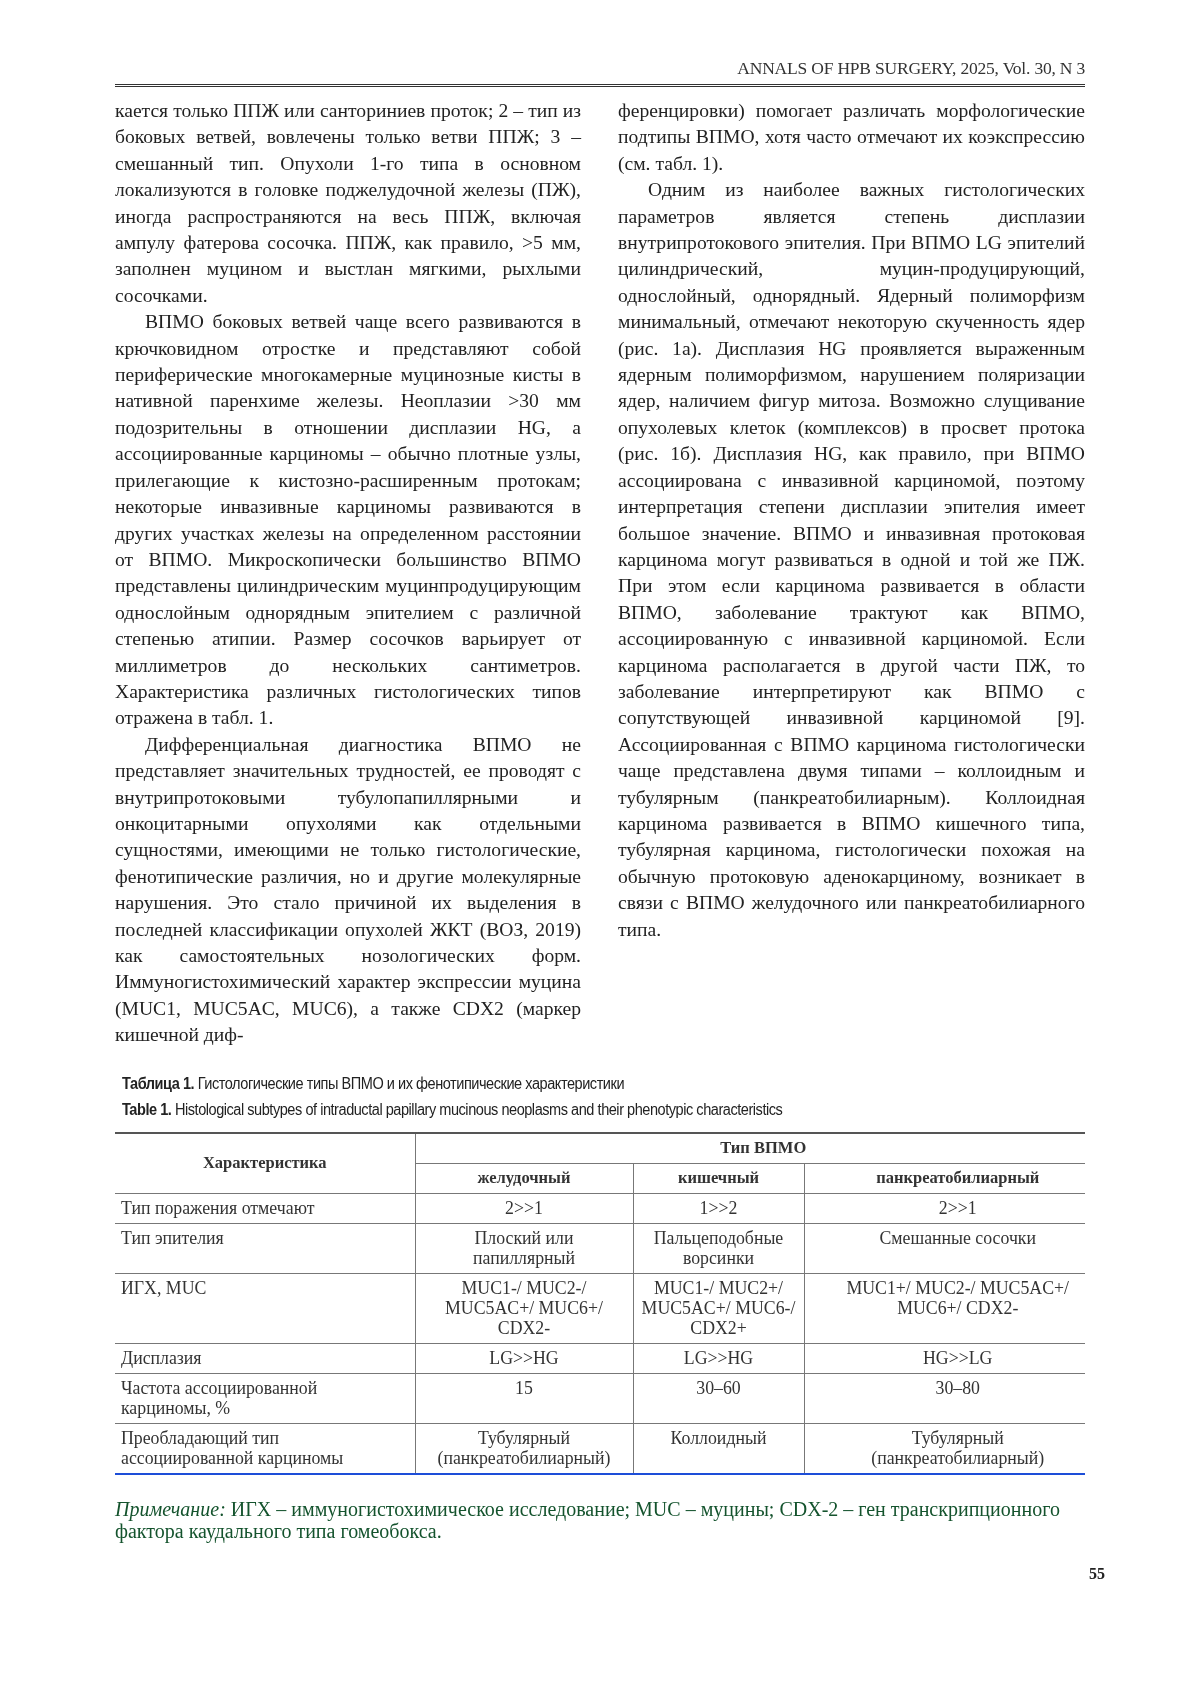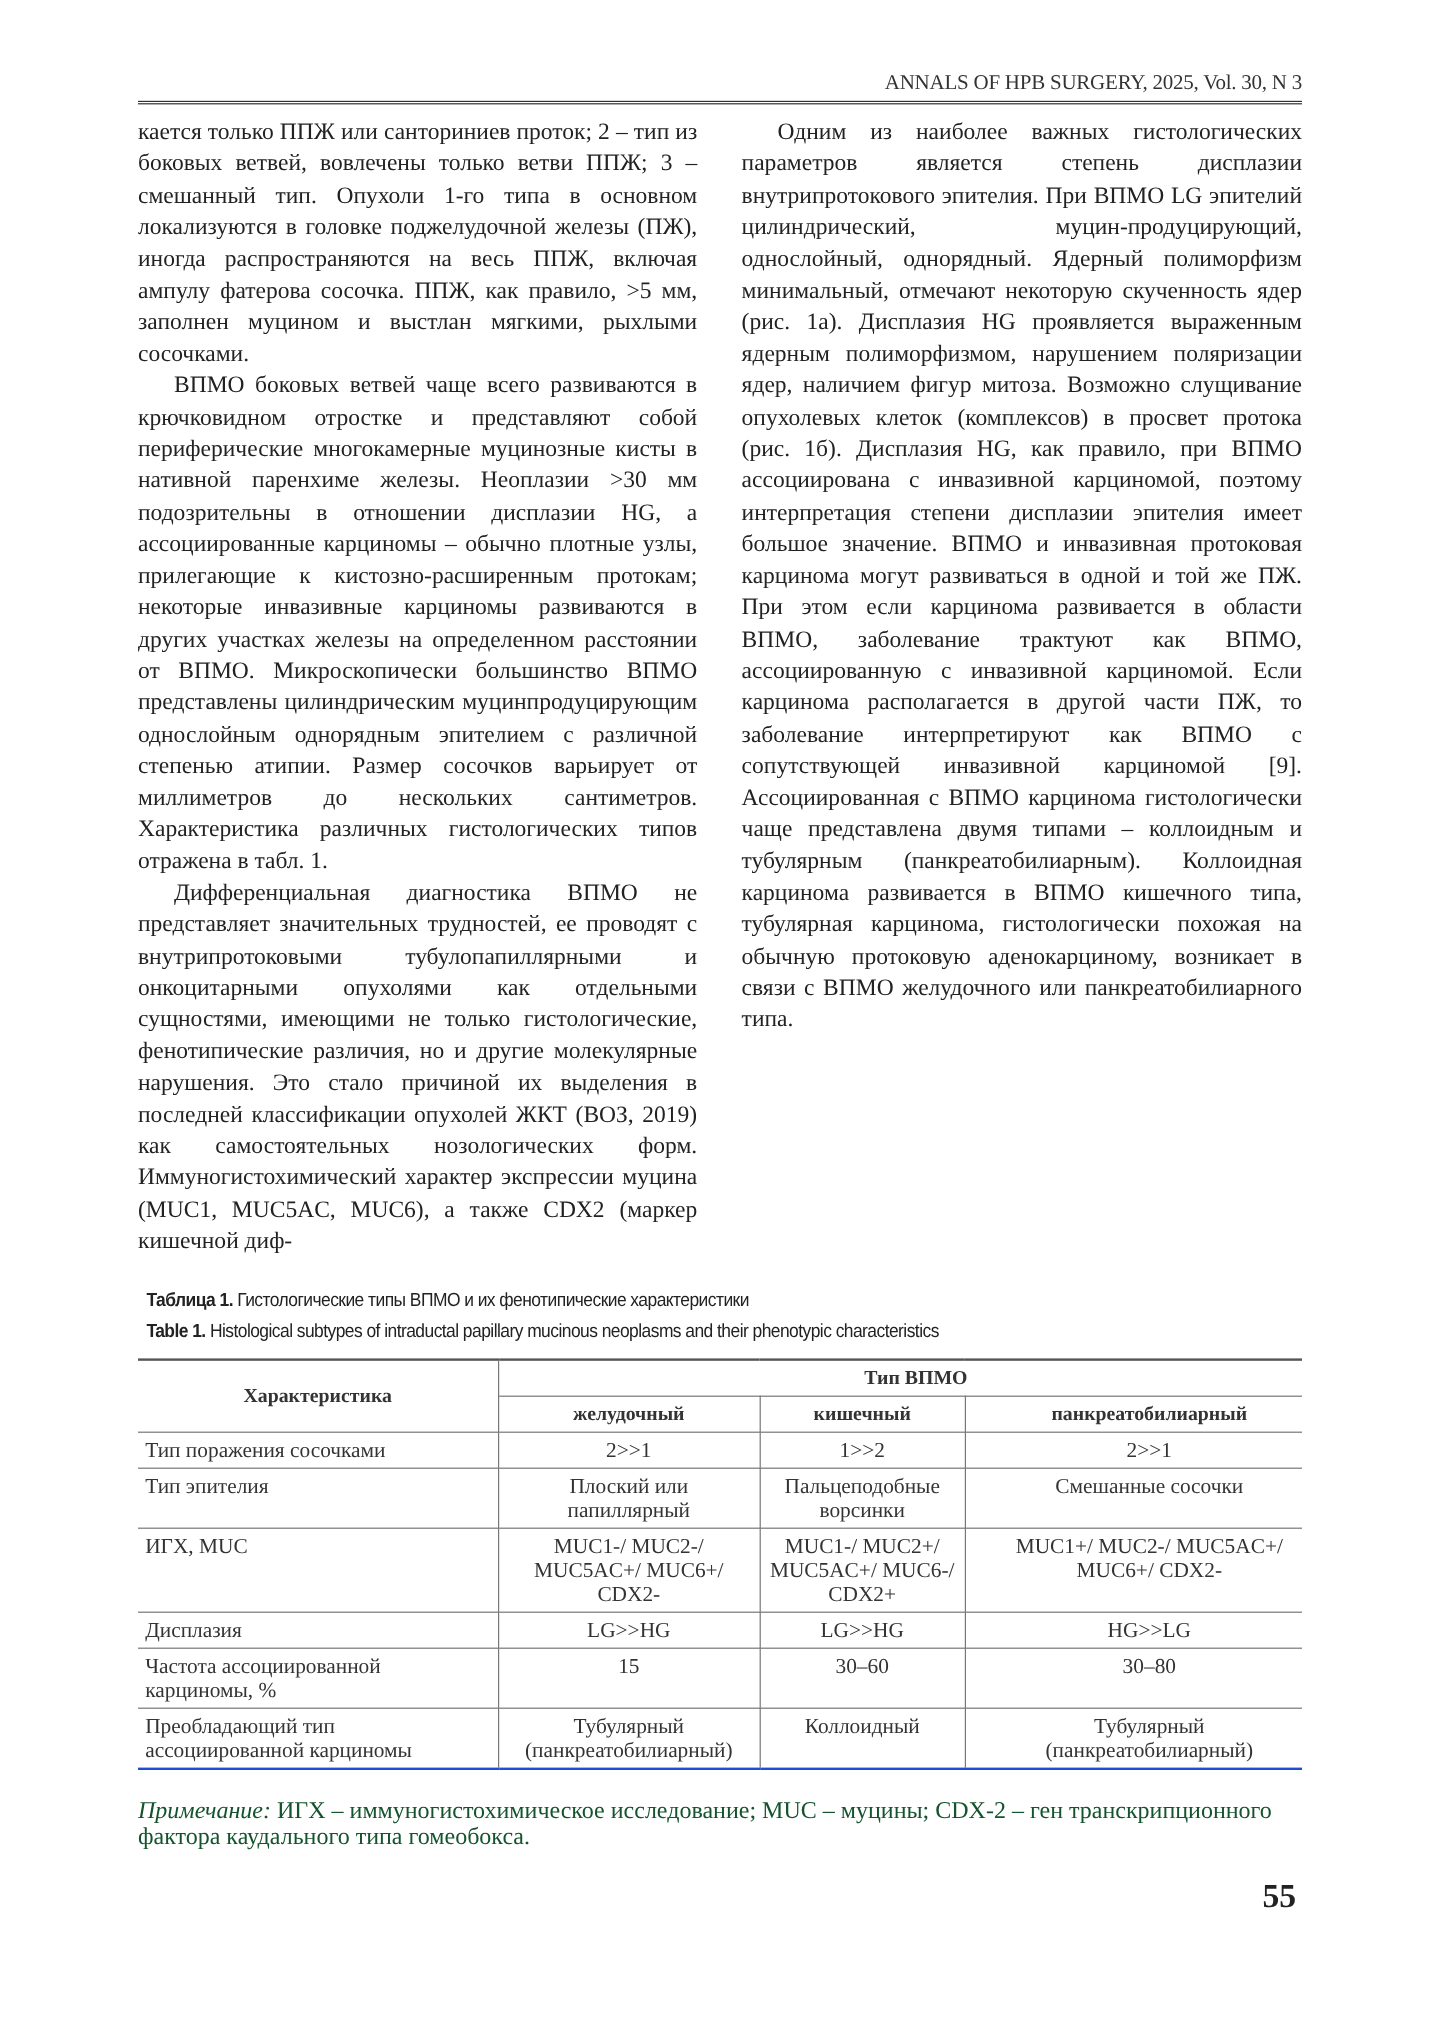--- a/index.html
+++ b/index.html
@@ -23,36 +23,37 @@
   table.data-table thead tr:first-child th { border-top:2px solid #555; }
   table.data-table tbody tr:last-child td { border-bottom:2px solid #1d4ed8; }
   table.data-table th { font-family:"Liberation Serif", serif; font-weight:bold; font-size:16.5px; text-align:center; vertical-align:middle; }
   table.data-table td.label { text-align:left; }
   table.data-table td.val { text-align:center; }
   .col-char { width:300px; }
   .col-gastric { width:218px; }
   .col-intestinal { width:171px; }
   .note { position:absolute; left:115px; top:1498px; width:975px; font-size:20px; line-height:22px; color:#14532d; }
   .note i { font-style:italic; }
-  .page-number { position:absolute; right:120px; top:1565px; font-size:28px; font-weight:bold; color:#222; }
+  .page-number { position:absolute; right:95px; top:1565px; font-size:16px; font-weight:bold; color:#222; }
 </style>
 </head>
 <body>
 
 <div class="running-head">
   <span class="right">ANNALS OF HPB SURGERY, 2025, Vol. 30, N 3</span>
 </div>
 
 <div class="column col-left">
   <p>кается только ППЖ или санториниев проток; 2 – тип из боковых ветвей, вовлечены только ветви ППЖ; 3 – смешанный тип. Опухоли 1-го типа в основном локализуются в головке поджелудочной железы (ПЖ), иногда распространяются на весь ППЖ, включая ампулу фатерова сосочка. ППЖ, как правило, &gt;5 мм, заполнен муцином и выстлан мягкими, рыхлыми сосочками.</p>
   <p class="indent">ВПМО боковых ветвей чаще всего развиваются в крючковидном отростке и представляют собой периферические многокамерные муцинозные кисты в нативной паренхиме железы. Неоплазии &gt;30 мм подозрительны в отношении дисплазии HG, а ассоциированные карциномы – обычно плотные узлы, прилегающие к кистозно-расширенным протокам; некоторые инвазивные карциномы развиваются в других участках железы на определенном расстоянии от ВПМО. Микроскопически большинство ВПМО представлены цилиндрическим муцинпродуцирующим однослойным однорядным эпителием с различной степенью атипии. Размер сосочков варьирует от миллиметров до нескольких сантиметров. Характеристика различных гистологических типов отражена в табл. 1.</p>
   <p class="indent">Дифференциальная диагностика ВПМО не представляет значительных трудностей, ее проводят с внутрипротоковыми тубулопапиллярными и онкоцитарными опухолями как отдельными сущностями, имеющими не только гистологические, фенотипические различия, но и другие молекулярные нарушения. Это стало причиной их выделения в последней классификации опухолей ЖКТ (ВОЗ, 2019) как самостоятельных нозологических форм. Иммуногистохимический характер экспрессии муцина (MUC1, MUC5AC, MUC6), а также CDX2 (маркер кишечной диф-</p>
 </div>
 
 <div class="column col-right">
+  <p>ференцировки) помогает различать морфологические подтипы ВПМО, хотя часто отмечают их коэкспрессию (см. табл. 1).</p>
   <p class="indent">Одним из наиболее важных гистологических параметров является степень дисплазии внутрипротокового эпителия. При ВПМО LG эпителий цилиндрический, муцин-продуцирующий, однослойный, однорядный. Ядерный полиморфизм минимальный, отмечают некоторую скученность ядер (рис. 1а). Дисплазия HG проявляется выраженным ядерным полиморфизмом, нарушением поляризации ядер, наличием фигур митоза. Возможно слущивание опухолевых клеток (комплексов) в просвет протока (рис. 1б). Дисплазия HG, как правило, при ВПМО ассоциирована с инвазивной карциномой, поэтому интерпретация степени дисплазии эпителия имеет большое значение. ВПМО и инвазивная протоковая карцинома могут развиваться в одной и той же ПЖ. При этом если карцинома развивается в области ВПМО, заболевание трактуют как ВПМО, ассоциированную с инвазивной карциномой. Если карцинома располагается в другой части ПЖ, то заболевание интерпретируют как ВПМО с сопутствующей инвазивной карциномой [9]. Ассоциированная с ВПМО карцинома гистологически чаще представлена двумя типами – коллоидным и тубулярным (панкреатобилиарным). Коллоидная карцинома развивается в ВПМО кишечного типа, тубулярная карцинома, гистологически похожая на обычную протоковую аденокарциному, возникает в связи с ВПМО желудочного или панкреатобилиарного типа.</p>
 </div>
 
 <div class="caption caption-ru">
   <b>Таблица 1.</b><span> Гистологические типы ВПМО и их фенотипические характеристики</span>
 </div>
 <div class="caption caption-en">
   <b>Table 1.</b><span> Histological subtypes of intraductal papillary mucinous neoplasms and their phenotypic characteristics</span>
 </div>
 
@@ -69,21 +70,21 @@
       <th colspan="3">Тип ВПМО</th>
     </tr>
     <tr>
       <th>желудочный</th>
       <th>кишечный</th>
       <th>панкреатобилиарный</th>
     </tr>
   </thead>
   <tbody>
     <tr>
-      <td class="label">Тип поражения сосочками</td>
+      <td class="label">Тип поражения отмечают</td>
       <td class="val">2&gt;&gt;1</td>
       <td class="val">1&gt;&gt;2</td>
       <td class="val">2&gt;&gt;1</td>
     </tr>
     <tr>
       <td class="label">Тип эпителия</td>
       <td class="val">Плоский или папиллярный</td>
       <td class="val">Пальцеподобные ворсинки</td>
       <td class="val">Смешанные сосочки</td>
     </tr>

